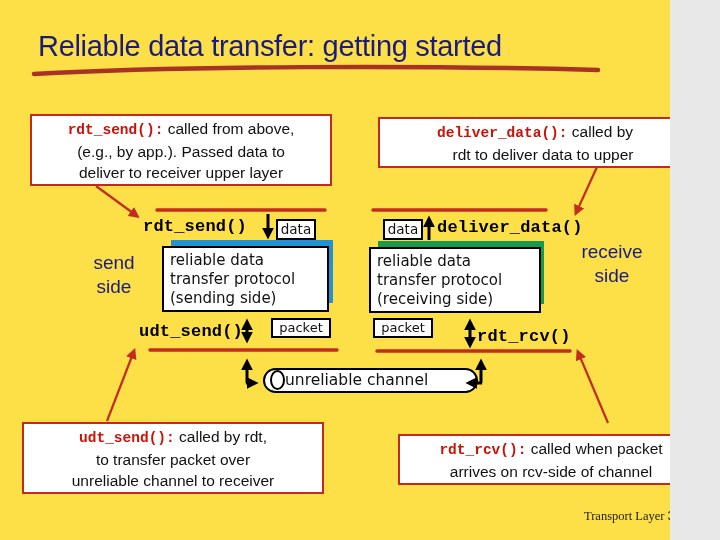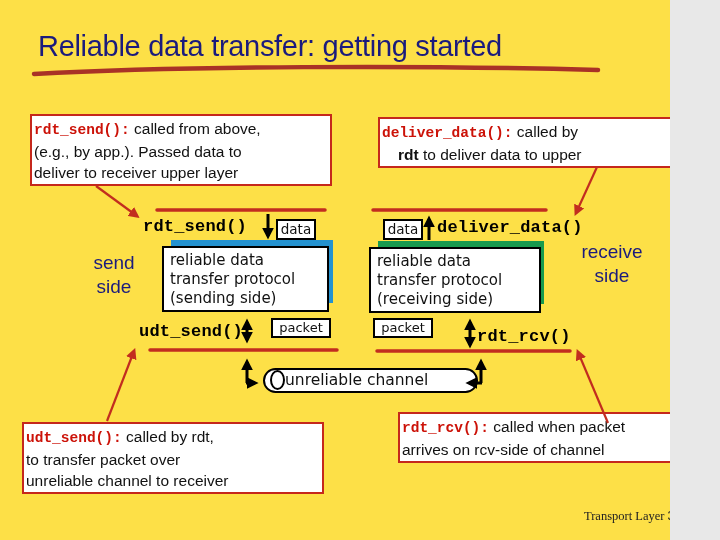--- a/index.html
+++ b/index.html
@@ -7,28 +7,28 @@
     position:relative;width:670px;height:540px;background:#fde047;
     overflow:hidden;font-family:"Liberation Sans",sans-serif;
   }
   .title{
     position:absolute;left:38px;top:30px;
     font:29px "Liberation Sans",sans-serif;letter-spacing:-0.3px;
     color:#1b1b7d;white-space:nowrap;
   }
   .callout{
     position:absolute;border:2.5px solid #c5281c;background:#fff;
-    text-align:left;font:15.5px/21px "Liberation Sans",sans-serif;
+    text-align:center;font:15.5px/21px "Liberation Sans",sans-serif;
     color:#111;padding:2px 2px 1px 2px;
   }
   .fn{
     font-family:"Liberation Mono",monospace;font-weight:bold;
     color:#cc1208;font-size:14.5px;
   }
-  .b{font-weight:bold;margin-left:16px;}
+  .b{font-weight:normal;margin-left:16px;}
   .api{
     position:absolute;font:bold 17px "Liberation Mono",monospace;
     color:#000;white-space:nowrap;letter-spacing:0.2px;
   }
   .smallbox{
     position:absolute;border:2.5px solid #000;background:#fff;
     font:13.5px/17px "DejaVu Sans",sans-serif;text-align:center;color:#111;
   }
   .shadow{position:absolute;}
   .protocol{
@@ -75,21 +75,21 @@
     <div class="line"><span class="fn">deliver_data():</span> <span>called by</span></div>
     <div class="line"><span class="b">rdt</span> <span>to deliver data to upper</span></div>
   </div>
 
   <div class="callout" style="left:22px;top:422px;width:294px;">
     <div class="line"><span class="fn">udt_send():</span> <span>called by rdt,</span></div>
     <div class="line">to transfer packet over</div>
     <div class="line">unreliable channel to receiver</div>
   </div>
 
-  <div class="callout" style="left:398px;top:412px;width:298px;">
+  <div class="callout" style="left:398px;top:434px;width:298px;">
     <div class="line"><span class="fn">rdt_rcv():</span> <span>called when packet</span></div>
     <div class="line">arrives on rcv-side of channel</div>
   </div>
 
   <div class="api" style="left:143px;top:217px;">rdt_send()</div>
 
   <div class="smallbox" style="left:276px;top:219px;width:36px;height:17px;">data</div>
 
   <div class="shadow" style="left:171px;top:240px;width:162px;height:63px;background:#2492d0;"></div>
   <div class="protocol" style="left:162px;top:246px;width:157px;height:59px;">

